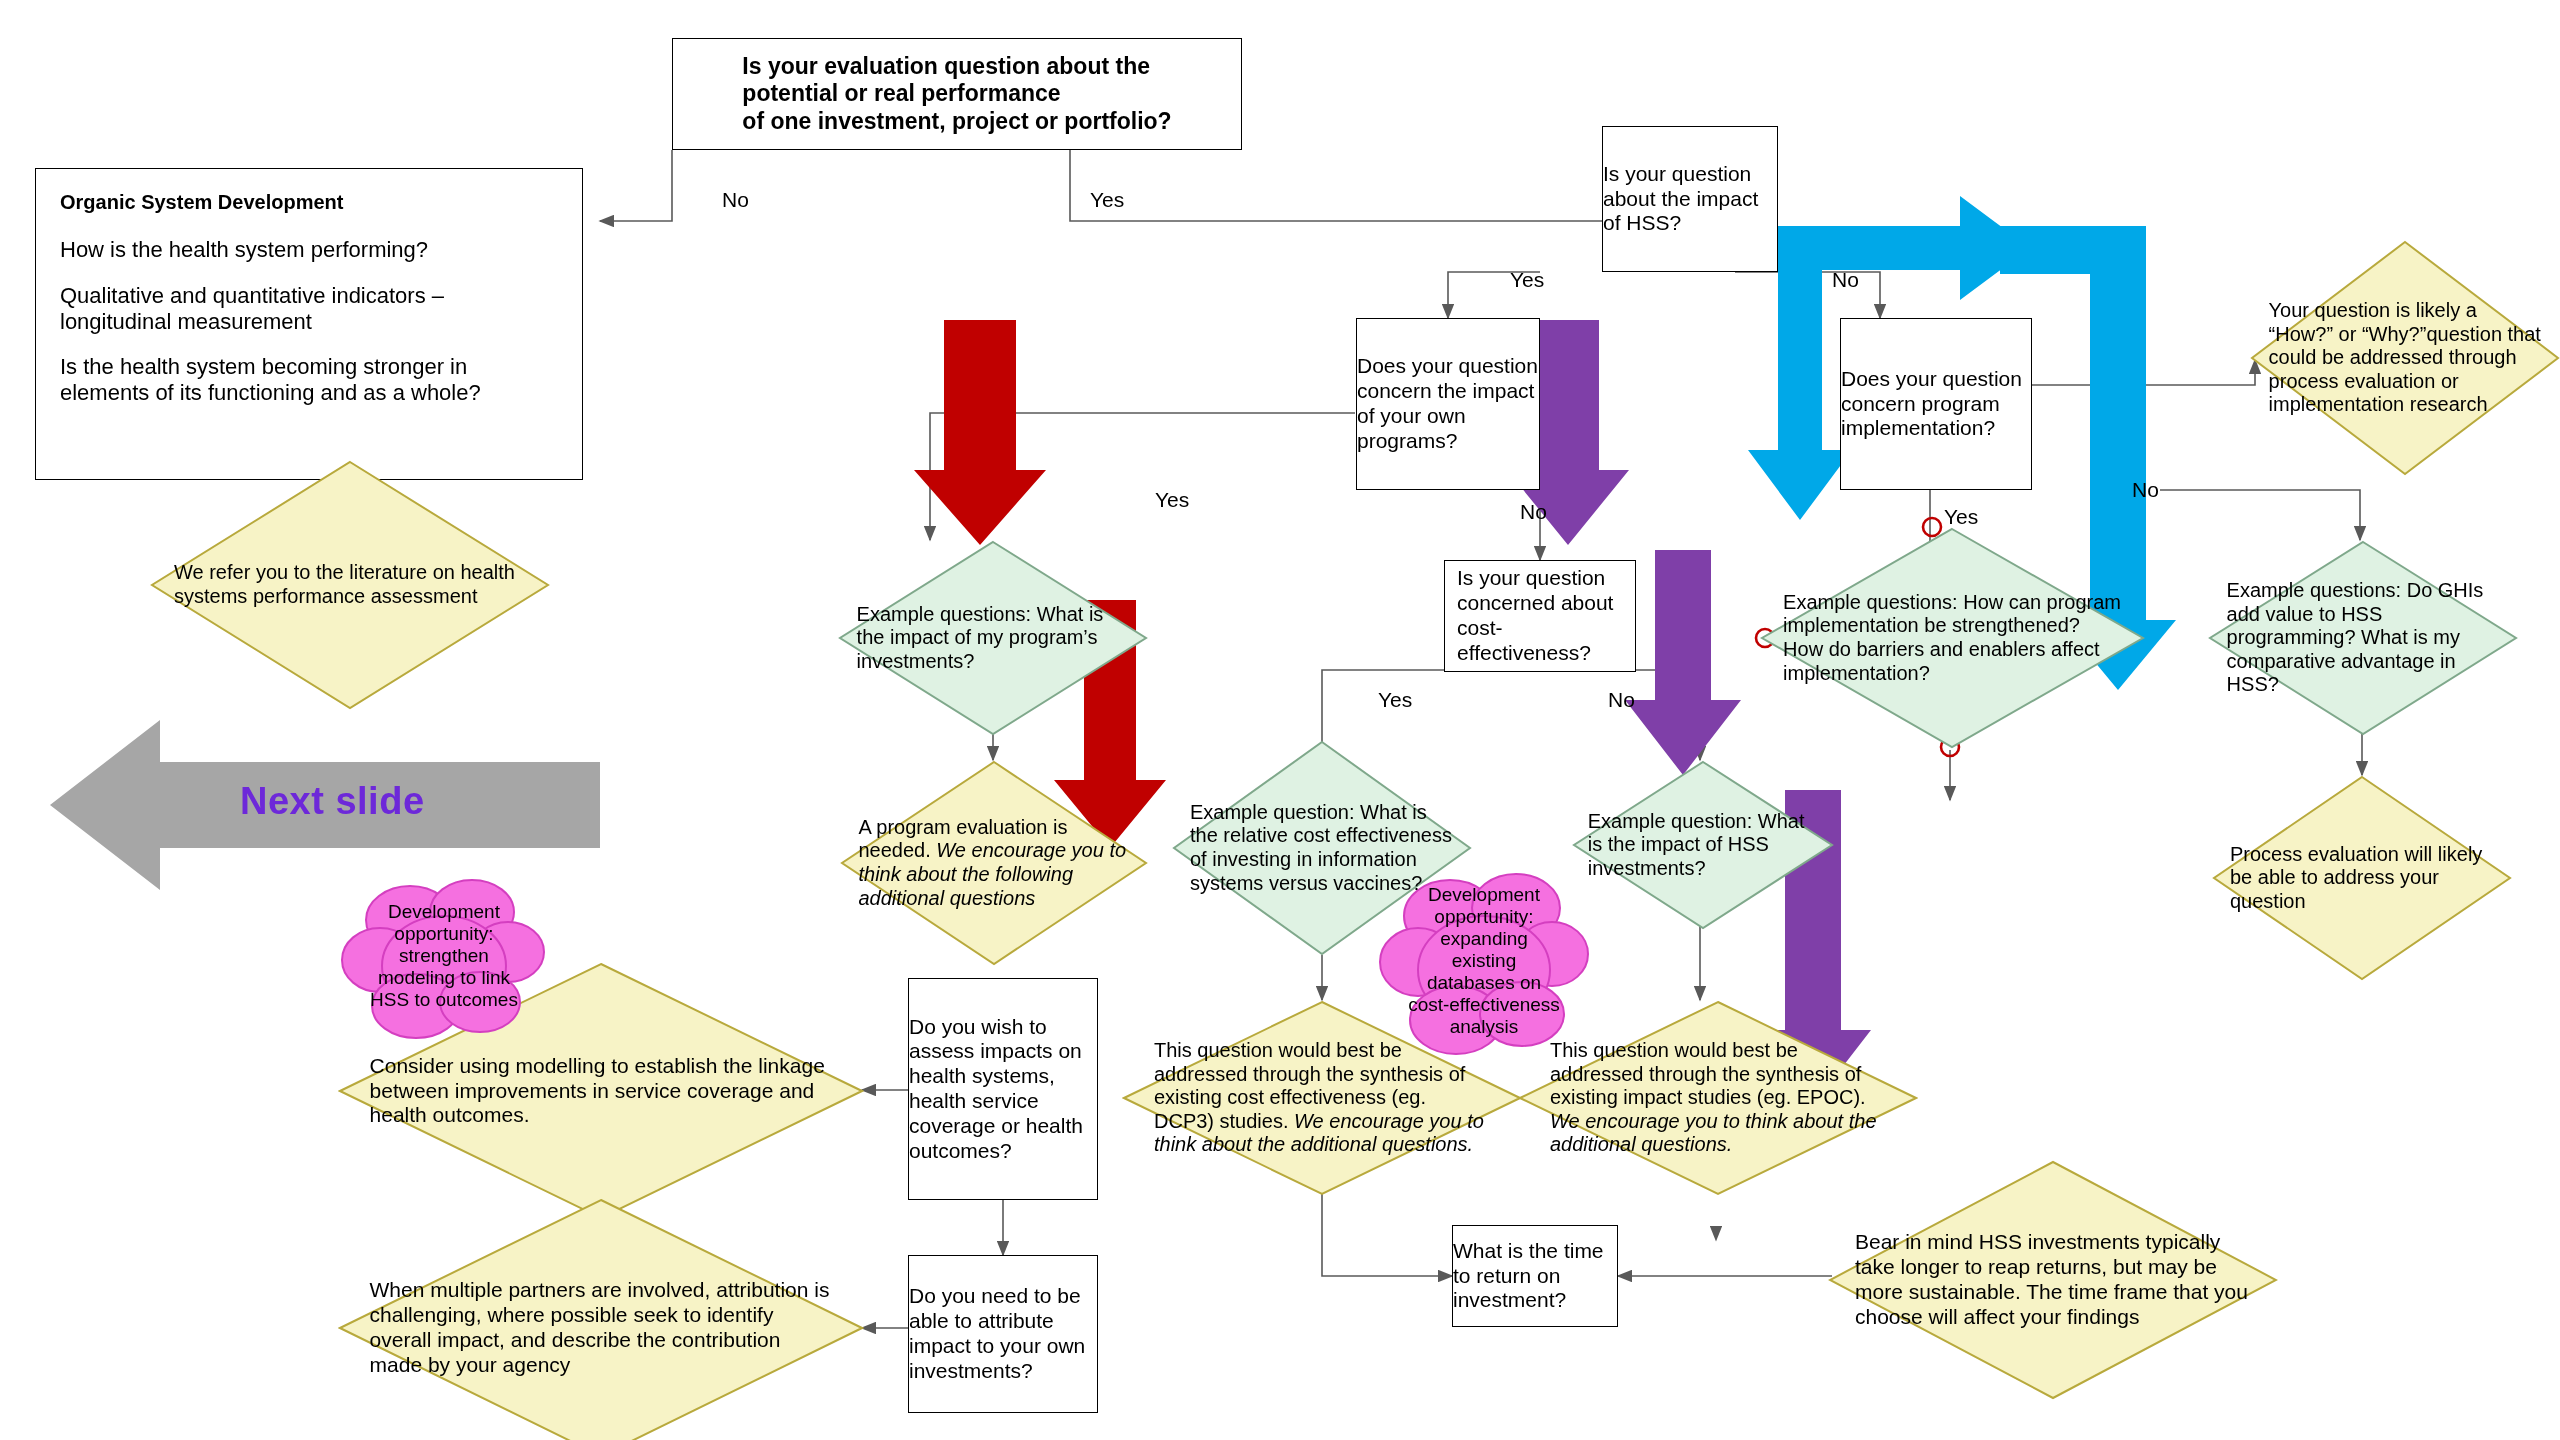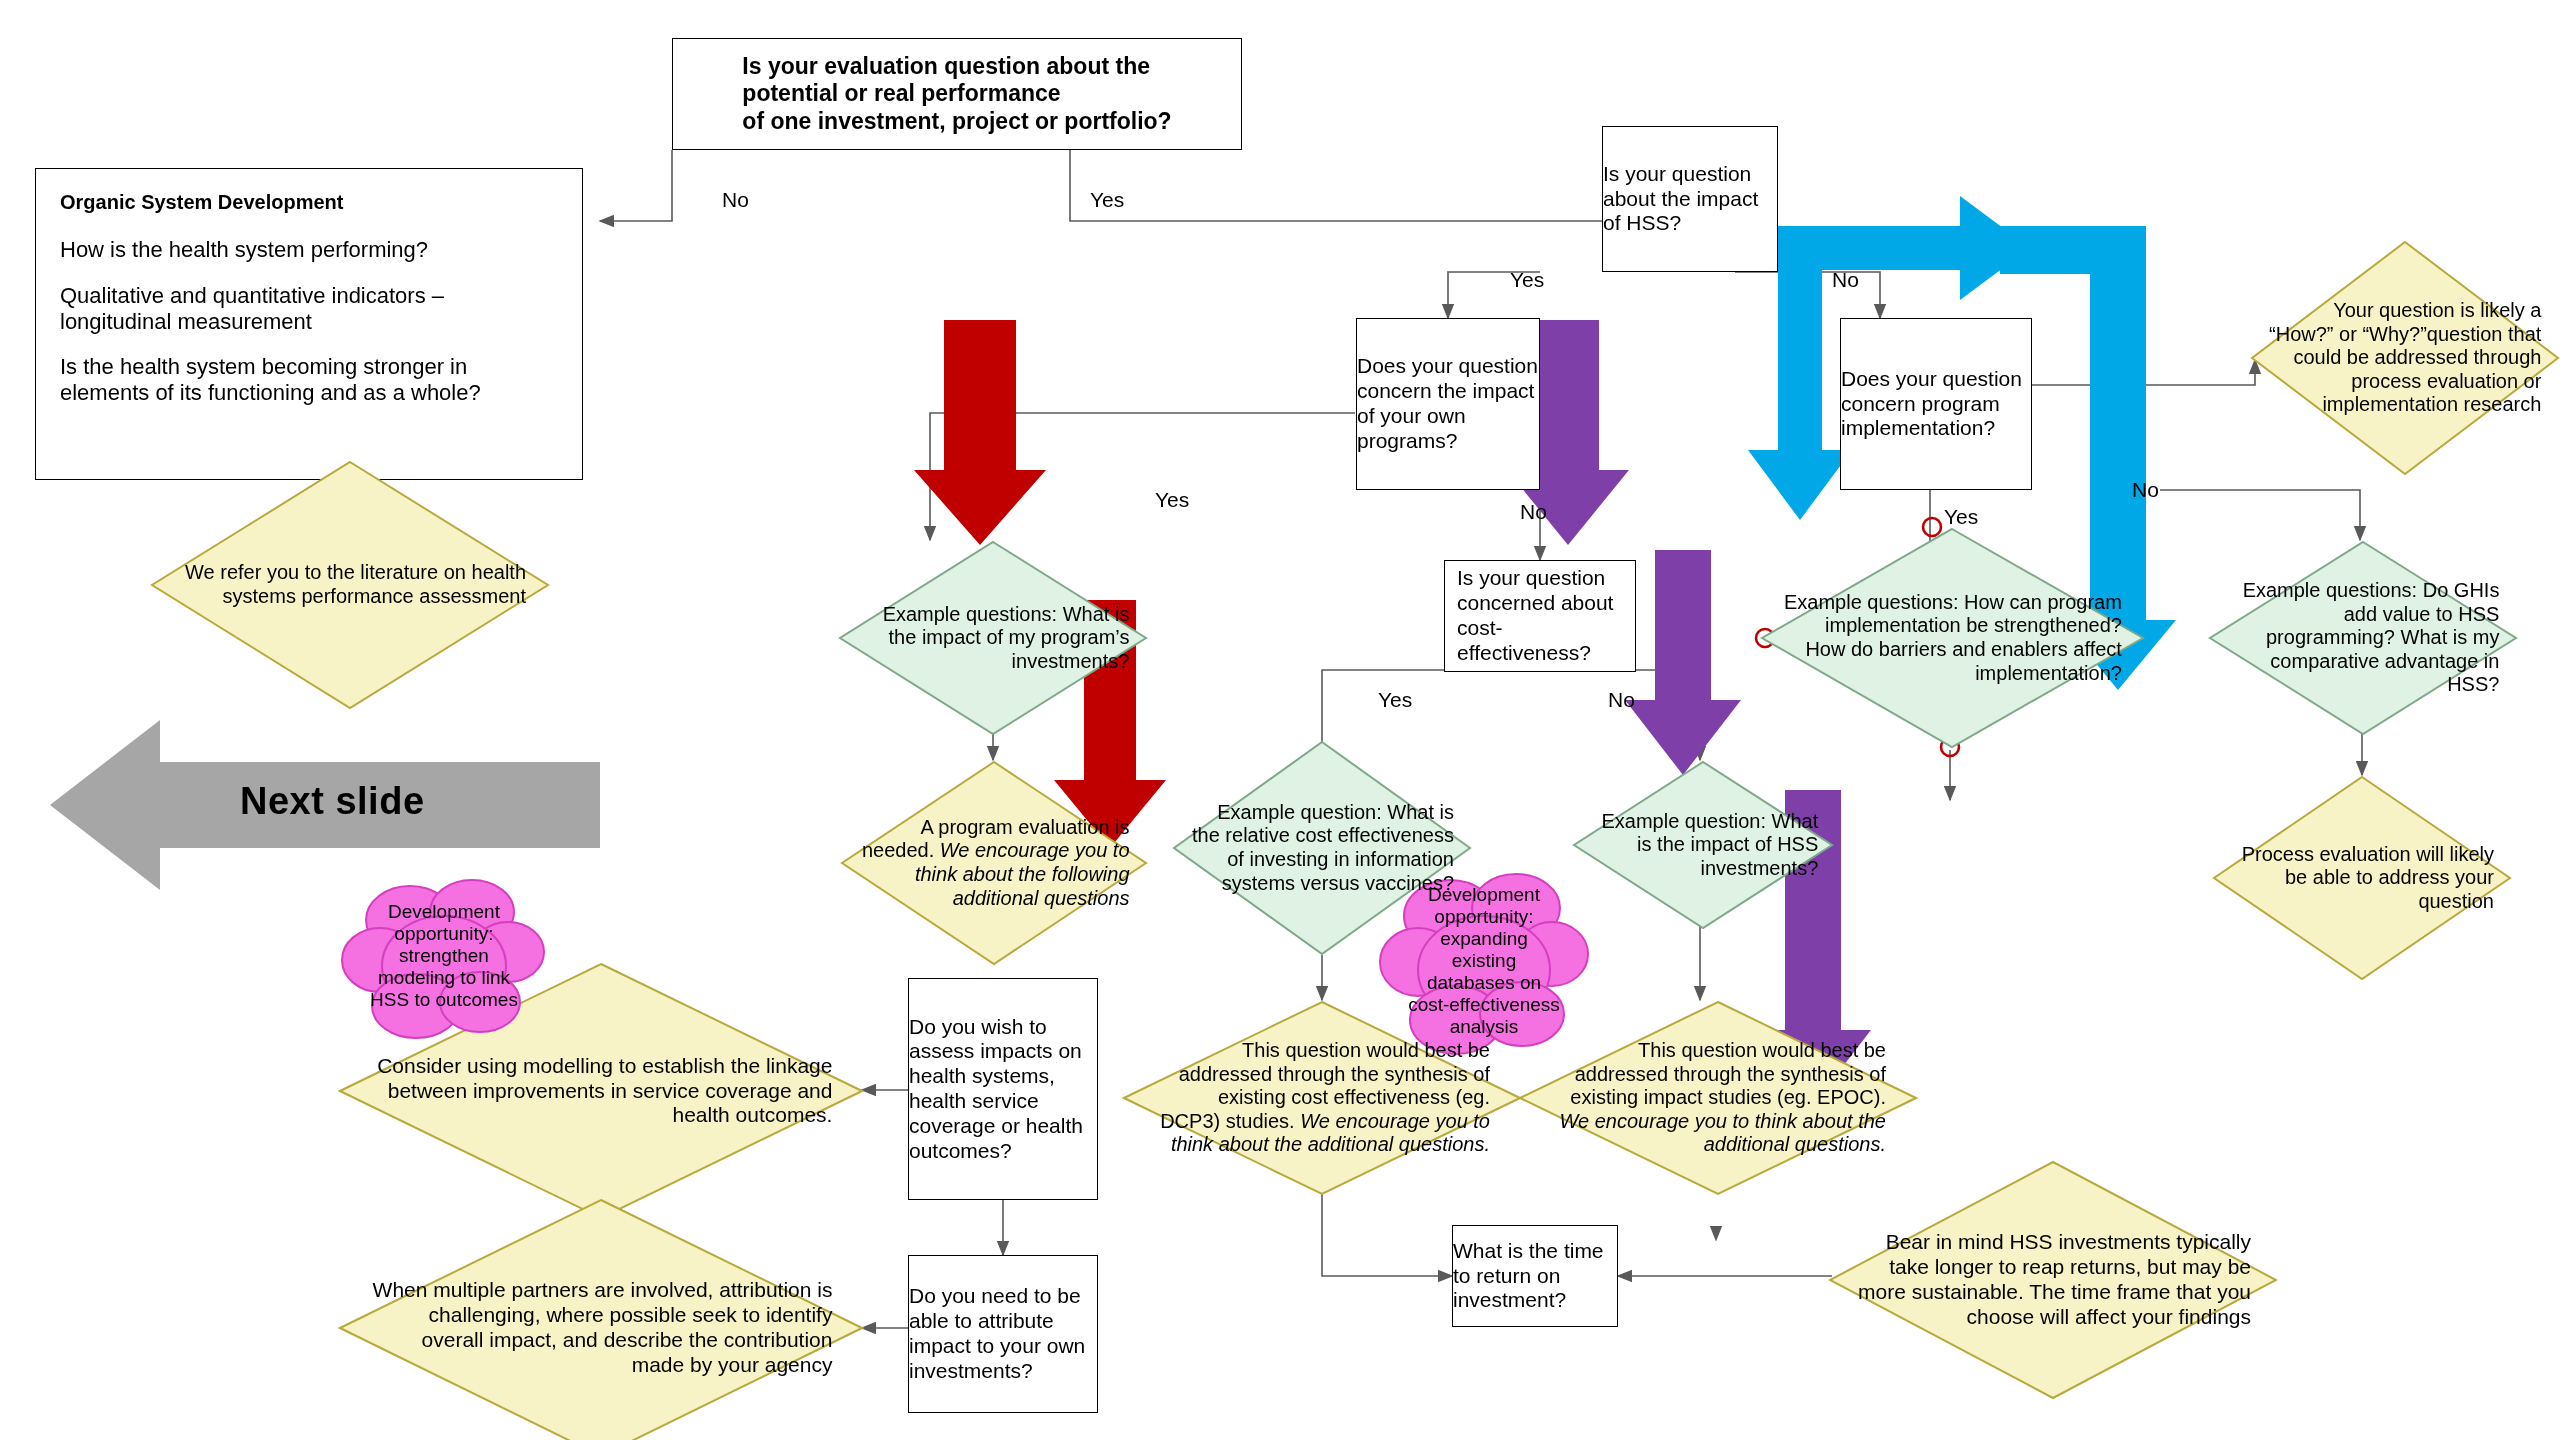--- a/index.html
+++ b/index.html
@@ -14,21 +14,21 @@
 
   
   .rect{
     border:1px solid #000;background:#fff;
     display:flex;align-items:center;justify-content:center;
     text-align:left;line-height:1.18;
   }
 
   
   .diamond{
-    display:flex;align-items:center;justify-content:center;text-align:right;
+    display:flex;align-items:center;justify-content:center;text-align:left;
   }
   .diamond .dshape{
     position:absolute;left:0;top:0;width:100%;height:100%;
   }
   .diamond .dlabel{
     position:relative;z-index:2;line-height:1.18;padding:0 6%;
   }
 
   
   .cloud{position:absolute;}
@@ -38,21 +38,21 @@
     display:flex;align-items:center;justify-content:center;text-align:center;
     line-height:1.16;padding:0 14%;box-sizing:border-box;
   }
 
   .edgelabel{position:absolute;font-size:21px;}
   .italic{font-style:italic;}
   .bold{font-weight:bold;}
 
   
   .nextslide-text{
-    position:absolute;color:#000000;font-weight:bold;font-size:38px;
+    position:absolute;color:#6d28d9;font-weight:bold;font-size:38px;
     left:240px;top:780px;letter-spacing:0.5px;
   }
 </style>
 </head>
 <body>
 
 <div id="canvas">
 
   <svg width="2560" height="1440" style="position:absolute;left:0;top:0;">
     <defs>

